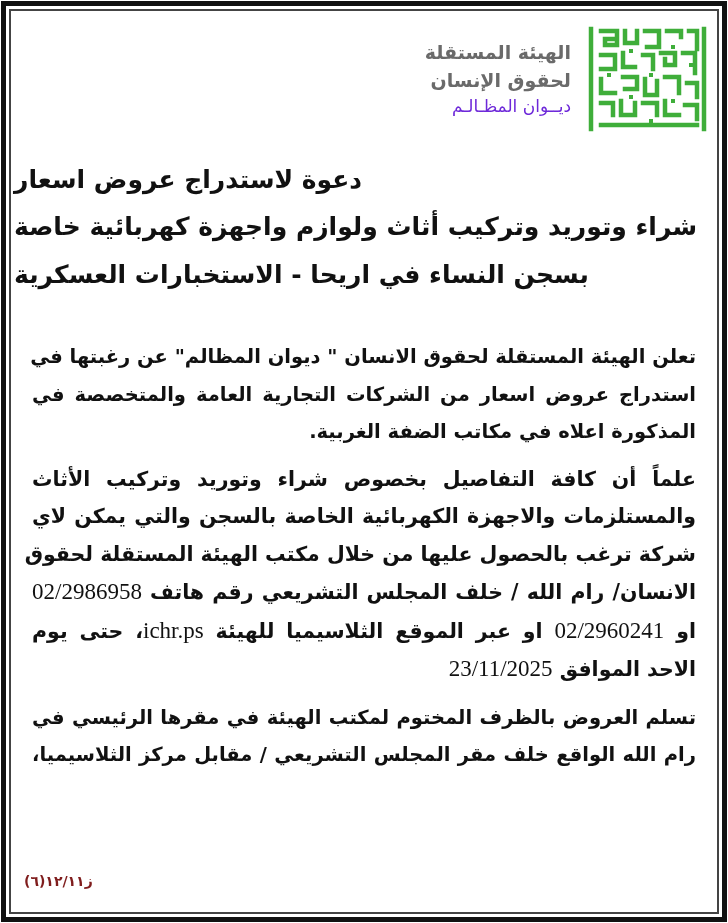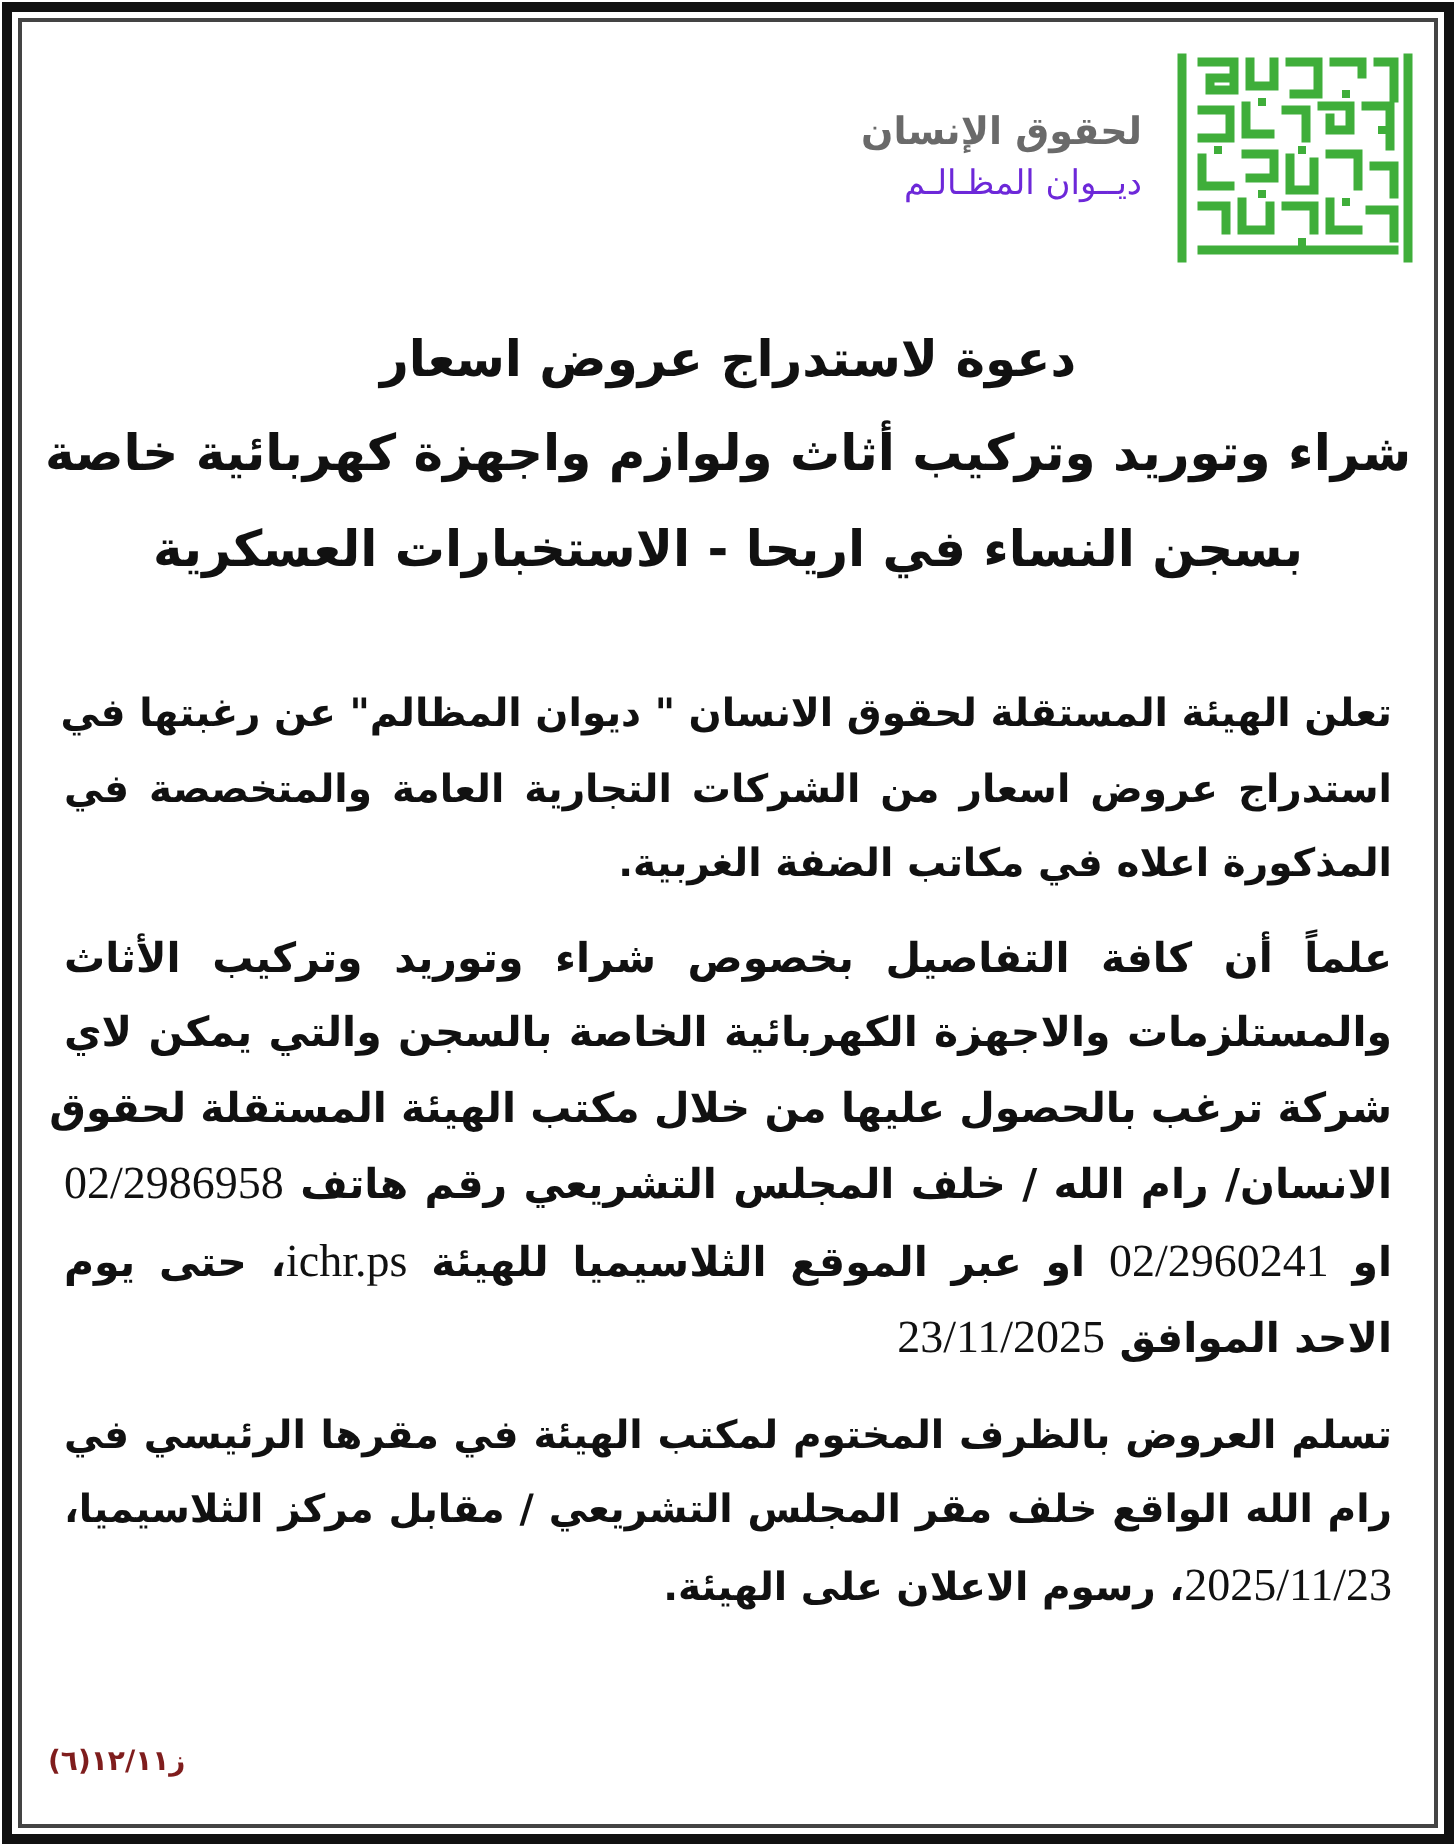--- a/index.html
+++ b/index.html
@@ -54,21 +54,21 @@
     }
     .org-name .l1 { font-size: 19px; display: block; }
     .org-name .l2 { font-size: 19px; display: block; }
     .org-name .l3 { font-size: 17px; display: block; font-weight: normal; color: #6d28d9; }
 
     .titles {
       position: absolute;
       left: 14px; right: 14px;
       top: 158px;
       direction: rtl;
-      text-align: center;
+      text-align: left;
       color: #111;
       font-family: "DejaVu Sans", sans-serif;
       font-weight: bold;
     }
     .titles .t1 { font-size: 25px; line-height: 44px; display: block; }
     .titles .t2 { font-size: 25px; line-height: 50px; display: block; white-space: nowrap; }
     .titles .t3 { font-size: 25px; line-height: 46px; display: block; }
 
     .body-text {
       position: absolute;
@@ -158,20 +158,21 @@
       <rect x="86" y="22" width="4" height="4"></rect>
       <rect x="64" y="50" width="4" height="4"></rect>
       <rect x="22" y="50" width="4" height="4"></rect>
       <rect x="86" y="76" width="4" height="4"></rect>
       <rect x="44" y="72" width="4" height="4"></rect>
       <rect x="104" y="40" width="4" height="4"></rect>
       <rect x="64" y="96" width="4" height="4"></rect>
     </g>
   </svg>
   <div class="org-name">
+    <span class="l1">الهيئة المستقلة</span>
     <span class="l2">لحقوق الإنسان</span>
     <span class="l3">ديــوان المظـالـم</span>
   </div>
 </div>
 
 <div class="titles">
   <span class="t1">دعوة لاستدراج عروض اسعار</span>
   <span class="t2">شراء وتوريد وتركيب أثاث ولوازم واجهزة كهربائية خاصة</span>
   <span class="t3">بسجن النساء في اريحا - الاستخبارات العسكرية</span>
 </div>
@@ -197,19 +198,16 @@
       <span class="num">ichr.ps</span><span>، حتى يوم</span>
     </span>
     <span class="ln last">
       <span>الاحد الموافق</span>
       <span class="num">23/11/2025</span>
     </span>
   </p>
   <p class="para">
     <span class="ln">تسلم العروض بالظرف المختوم لمكتب الهيئة في مقرها الرئيسي في</span>
     <span class="ln">رام الله الواقع خلف مقر المجلس التشريعي / مقابل مركز الثلاسيميا،</span>
-    <span class="ln last">
-      <span class="num">2025/11/23</span><span>، رسوم الاعلان على الهيئة.</span>
-    </span>
   </p>
 </div>
 
 <div class="ref">ز١٢/١١(٦)</div>
 
 </body></html>

